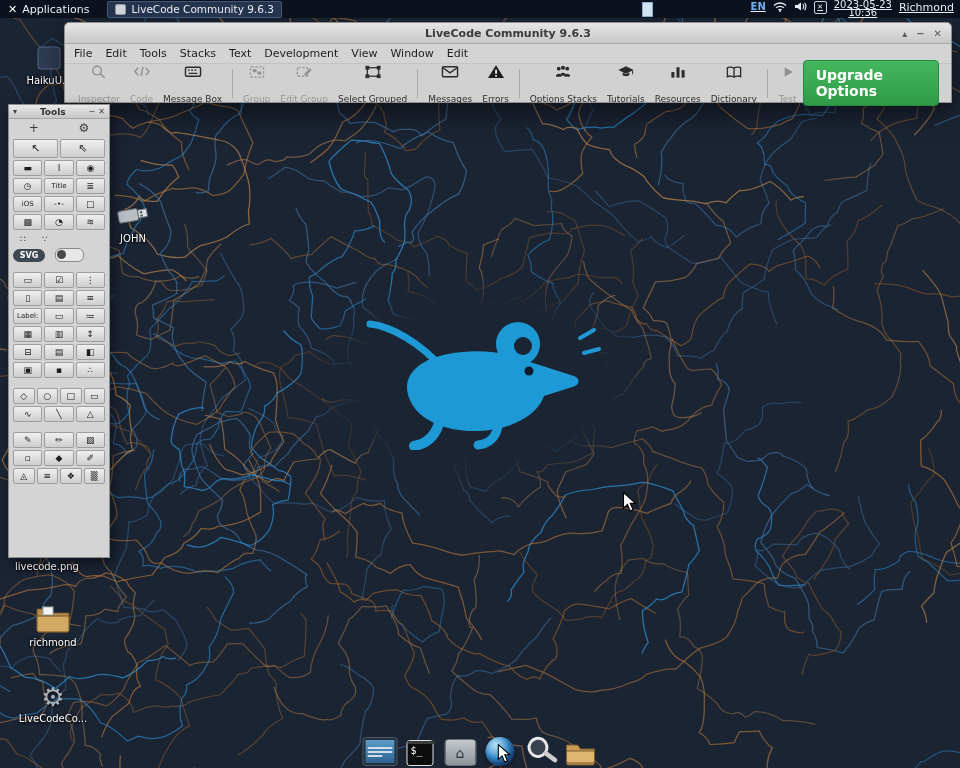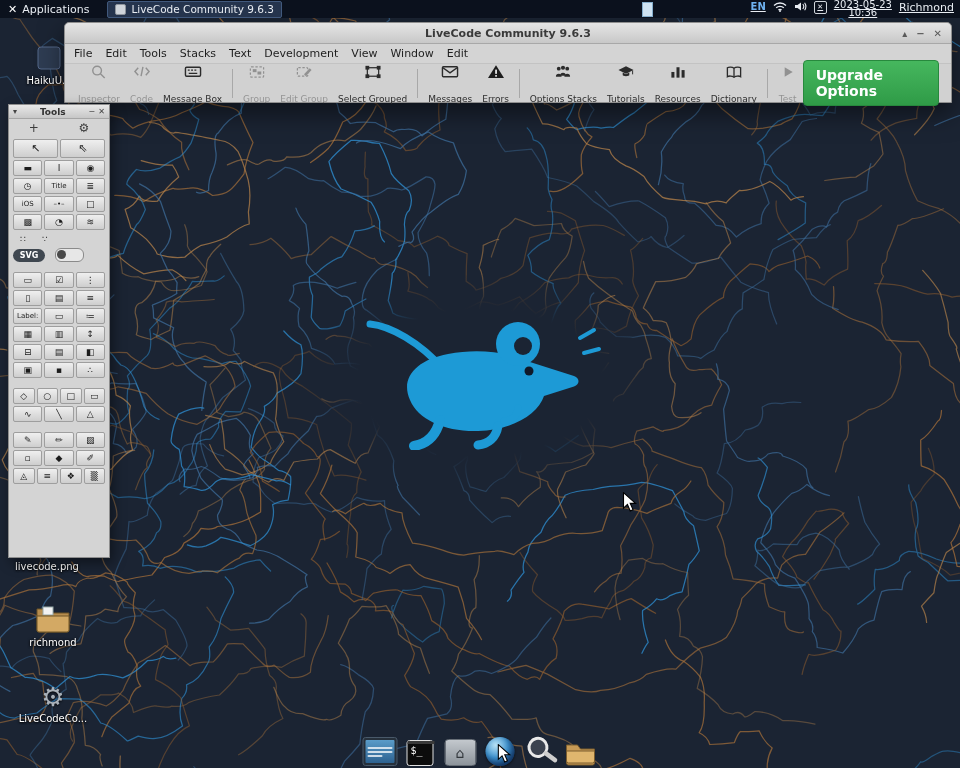--- a/index.html
+++ b/index.html
@@ -267,20 +267,31 @@
   </svg>
 
   <div class="dicon" style="left:10px;top:44px;">
     <svg width="30" height="28">
       <rect x="4" y="3" width="22" height="22" rx="3" fill="#2e3c52" stroke="#55688a"></rect>
     </svg>
     <div class="lbl">HaikuU...</div>
   </div>
 
 
+  <div class="dicon" style="left:94px;top:198px;">
+    <svg width="38" height="32" viewBox="0 0 38 32">
+      <g transform="rotate(-10 19 16)">
+        <rect x="4" y="11" width="20" height="12" rx="2.5" fill="#b9bfc5" stroke="#646b72"></rect>
+        <rect x="24" y="13" width="9" height="8" fill="#dde1e5" stroke="#646b72"></rect>
+        <rect x="26" y="14.7" width="2.4" height="2" fill="#555"></rect>
+        <rect x="26" y="18" width="2.4" height="2" fill="#555"></rect>
+      </g>
+    </svg>
+    <div class="lbl">JOHN</div>
+  </div>
 
   <div class="dicon" style="left:8px;top:561px;">
     <div class="lbl">livecode.png</div>
   </div>
 
   <div class="dicon" style="left:14px;top:602px;">
     <svg width="38" height="32">
       <path d="M3 7 h12 l3 4 h17 v17 a2 2 0 0 1 -2 2 H5 a2 2 0 0 1 -2 -2 z" fill="#b78d4e" stroke="#6f5527"></path>
       <rect x="9" y="5" width="10" height="8" fill="#f2f2f2" stroke="#9aa"></rect>
       <path d="M3 14 h32 v14 a2 2 0 0 1 -2 2 H5 a2 2 0 0 1 -2 -2 z" fill="#d3a964" stroke="#6f5527"></path>

